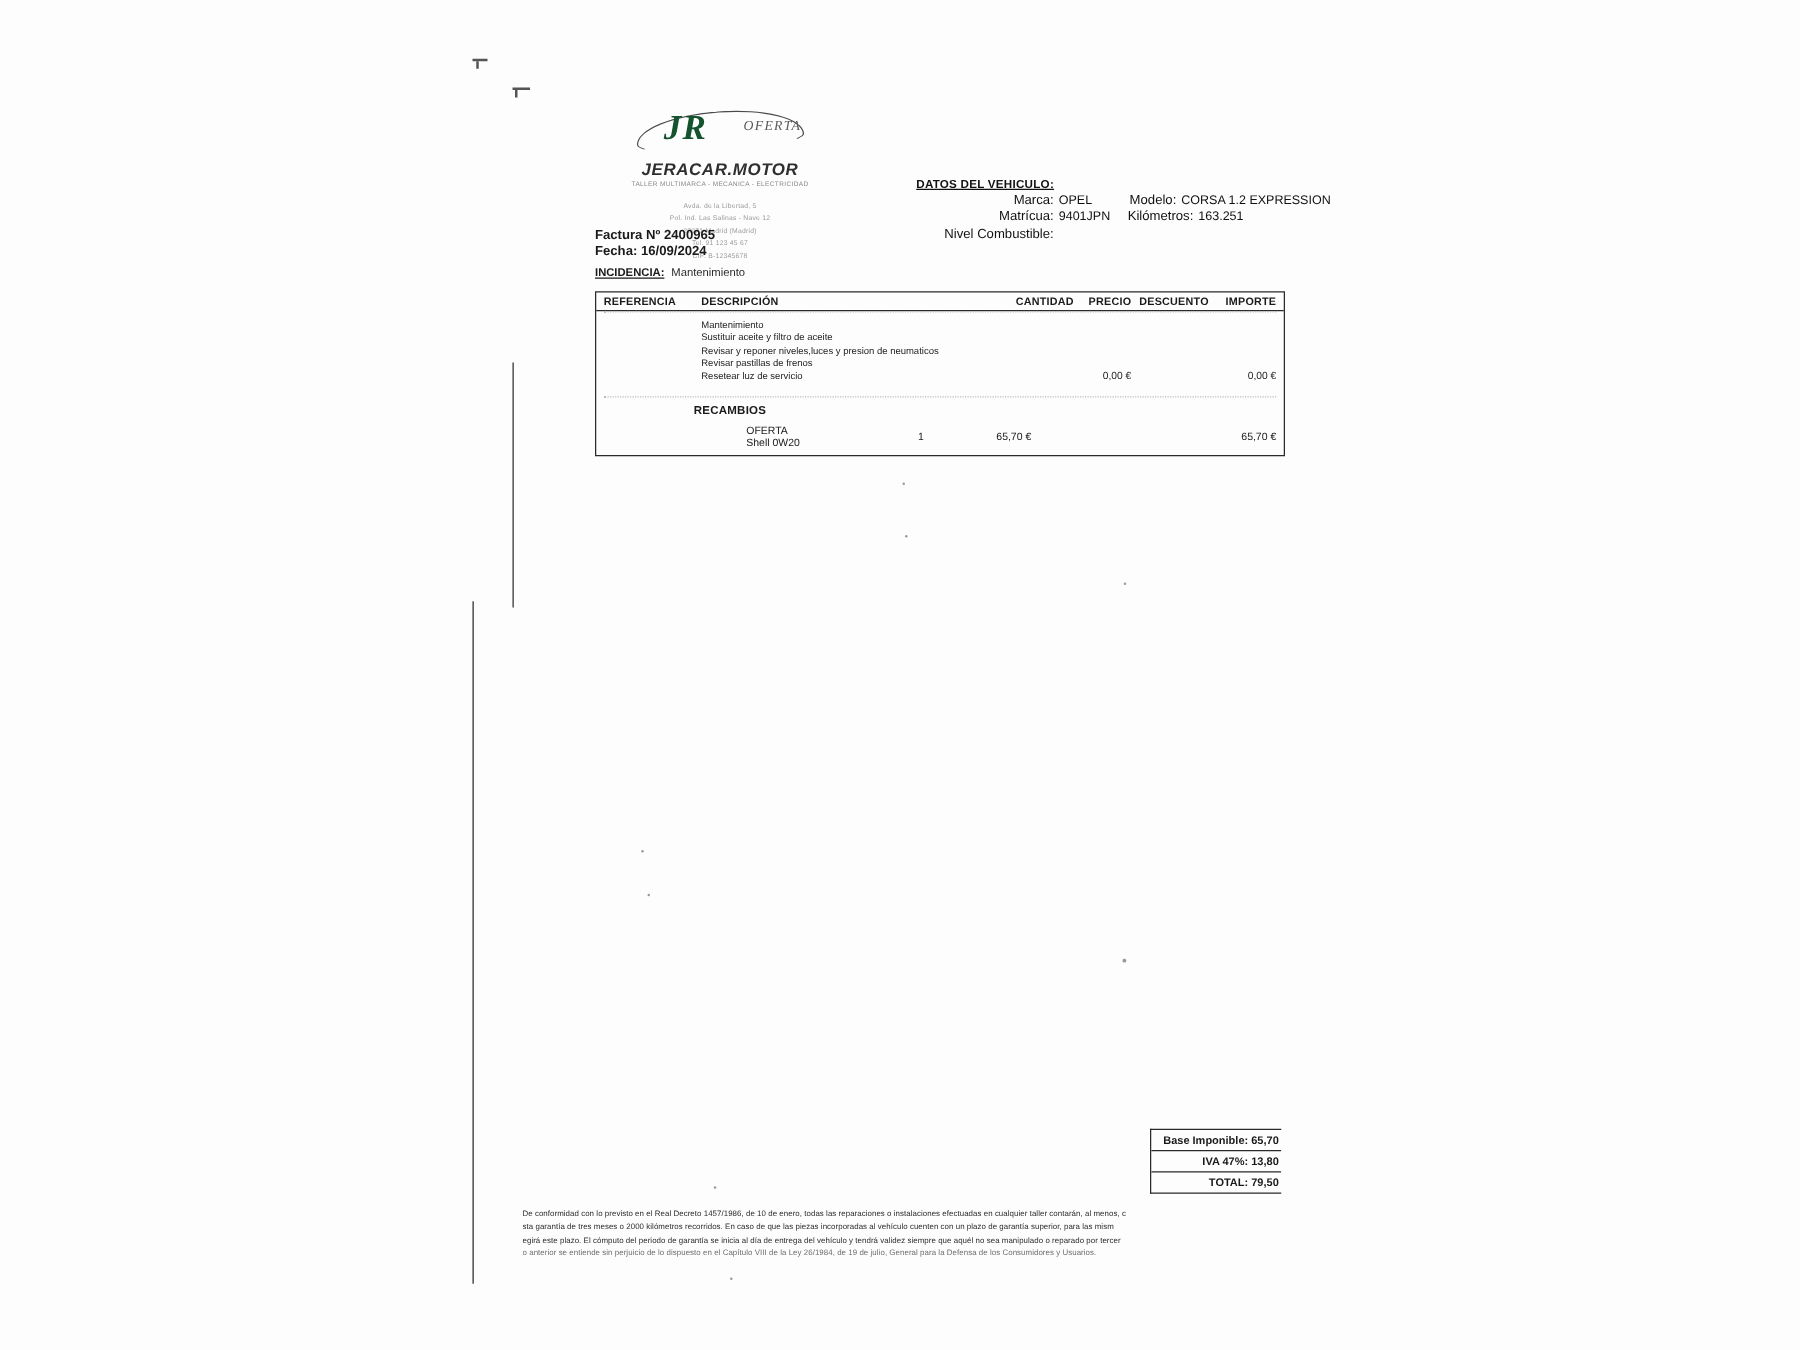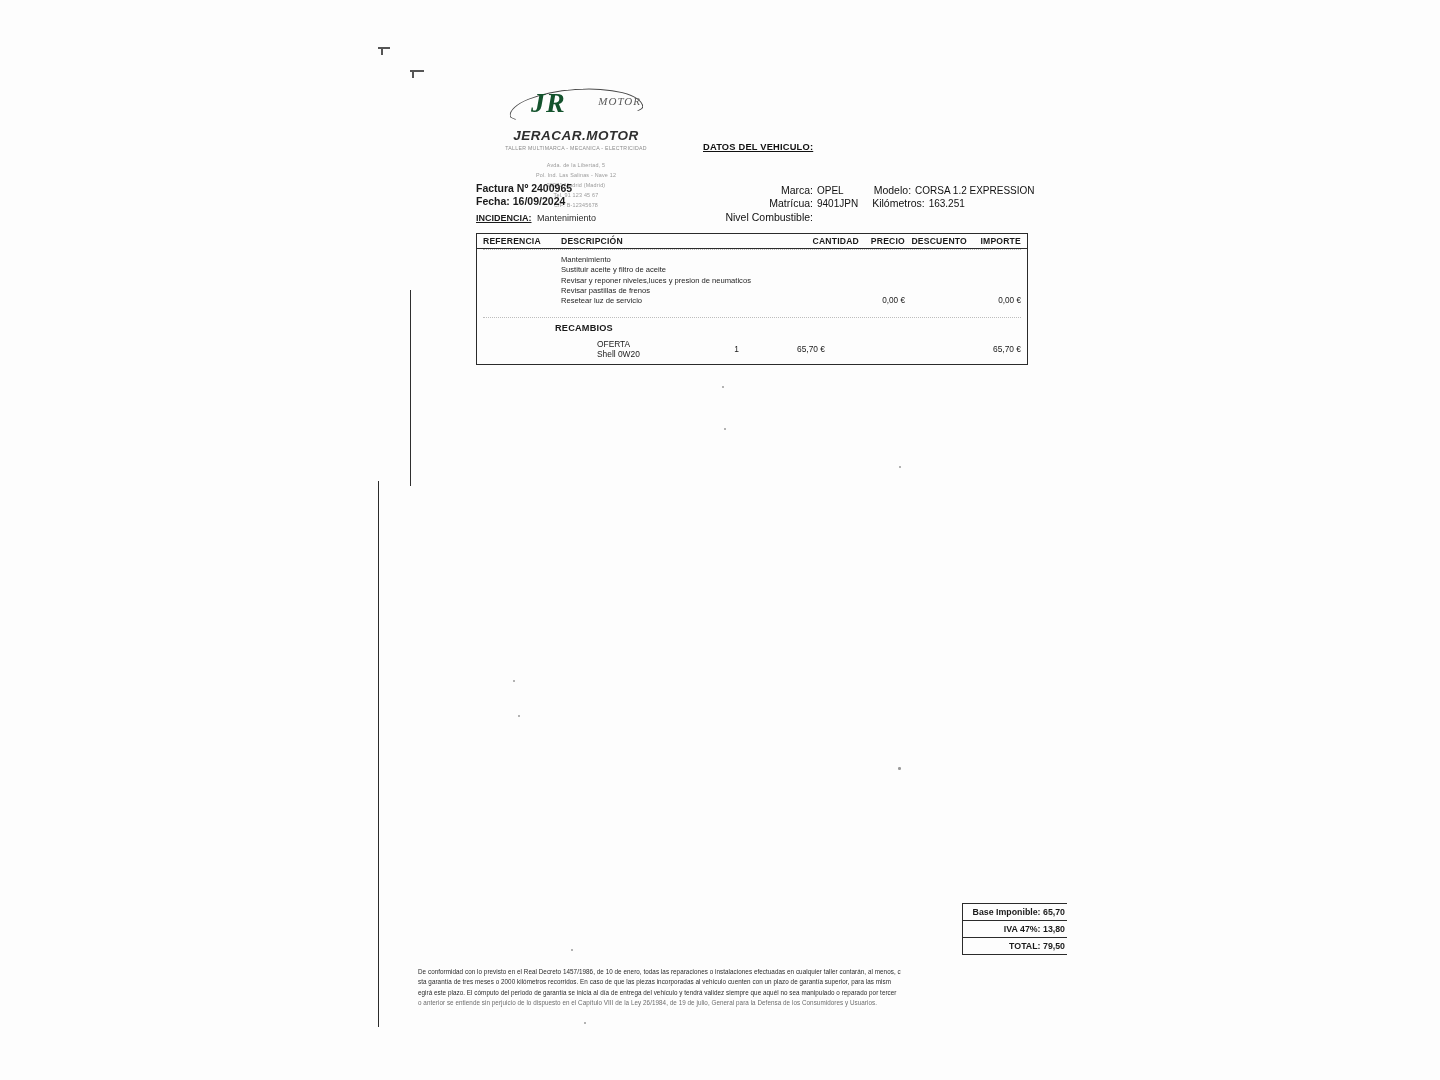--- a/index.html
+++ b/index.html
@@ -102,21 +102,21 @@
     font-size: 5.4px;
     line-height: 1.85;
     color: #9a9a9a;
     letter-spacing: 0.2px;
   }
   .company-addr div { white-space: nowrap; }
 
   
   .vehicle-block {
     position: absolute;
-    left: 703px;
+    left: 733px;
     top: 142px;
     font-size: 9.6px;
     color: #111;
   }
   .vehicle-title {
     font-weight: bold;
     font-size: 9.3px;
     text-decoration: underline;
     letter-spacing: 0.2px;
     margin-bottom: 1px;
@@ -222,21 +222,21 @@
     align-items: center;
     font-size: 8.4px;
     padding: 3px 0 5px 0;
     gap: 40px;
   }
   .part-row .c-desc { padding-left: 78px; }
 
   
   .totals {
     position: absolute;
-    left: 962px;
+    left: 920px;
     top: 903px;
     width: 105px;
     border: 1px solid #2b2b2b;
     border-right: none;
     box-sizing: border-box;
     overflow: hidden;
   }
   .totals .trow {
     font-size: 8.8px;
     font-weight: bold;
@@ -291,39 +291,39 @@
   <div class="speck" style="left:518px; top:715px; width:2px; height:2px;"></div>
   <div class="speck" style="left:571px; top:949px; width:2px; height:2px;"></div>
   <div class="speck" style="left:584px; top:1022px; width:2px; height:2px;"></div>
 
   <div class="doc">
 
     <div class="logo-wrap">
       <div class="logo-mark">
         <div class="logo-swoosh"></div>
         <div class="logo-jr">JR</div>
-        <div class="logo-motor-small">MOTOR</div>
+        <div class="logo-motor-small">OFERTA</div>
       </div>
       <div class="logo-name">JERACAR.MOTOR</div>
       <div class="logo-sub">TALLER MULTIMARCA - MECANICA - ELECTRICIDAD</div>
       <div class="company-addr">
         <div>Avda. de la Libertad, 5</div>
         <div>Pol. Ind. Las Salinas - Nave 12</div>
         <div>28971 Madrid (Madrid)</div>
         <div>Tel. 91 123 45 67</div>
         <div>CIF: B-12345678</div>
       </div>
     </div>
 
     <div class="vehicle-block">
       <div class="vehicle-title">DATOS DEL VEHICULO:</div>
       <div class="v-row">
         <span class="v-lbl v-col1">Marca:</span>
         <span class="v-val">OPEL</span>
-        <span class="v-lbl v-col2" style="margin-left:30px;margin-top:30px;">Modelo:</span>
+        <span class="v-lbl v-col2" style="margin-left:30px;">Modelo:</span>
         <span class="v-val">CORSA 1.2 EXPRESSION</span>
       </div>
       <div class="v-row">
         <span class="v-lbl v-col1">Matrícua:</span>
         <span class="v-val">9401JPN</span>
         <span class="v-lbl v-col2" style="margin-left:14px;">Kilómetros:</span>
         <span class="v-val">163.251</span>
       </div>
       <div class="v-row">
         <span class="v-lbl v-col1">Nivel Combustible:</span>

